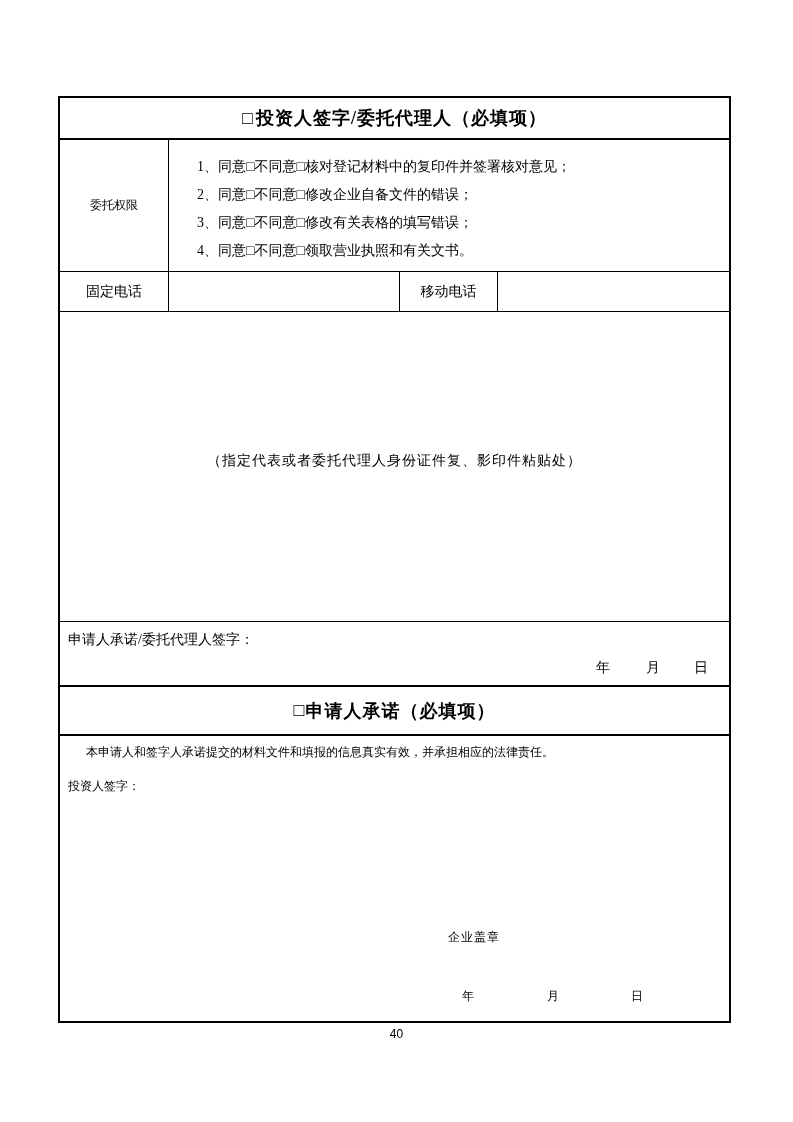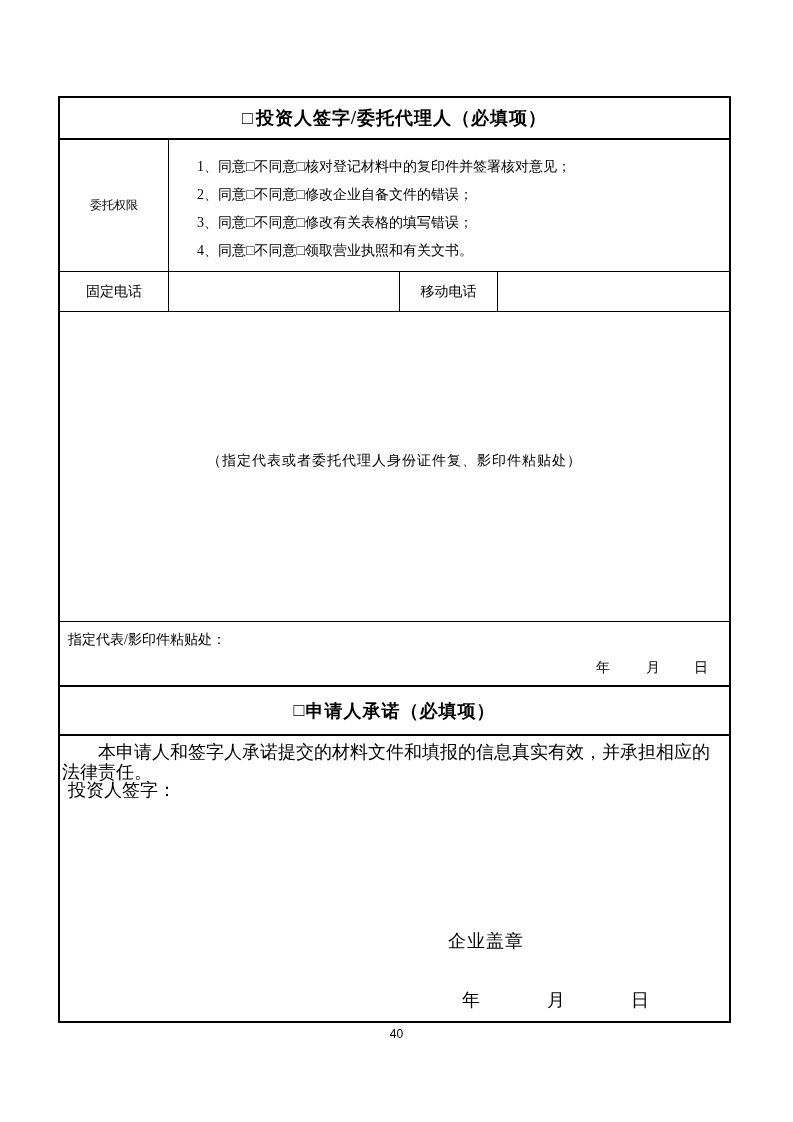--- a/index.html
+++ b/index.html
@@ -95,21 +95,21 @@
     display: flex;
     align-items: center;
     justify-content: center;
     font-size: 18px;
     font-weight: bold;
     letter-spacing: 1px;
   }
   .sec2-body {
     position: relative;
     height: 283px;
-    font-size: 18px;
+    font-size: 12px;
   }
   .sec2-body .statement {
     padding: 6px 12px 0 2px;
     text-indent: 2em;
     line-height: 20px;
   }
   .sec2-body .investor-sign { position: absolute; left: 8px; top: 42px; }
   .sec2-body .seal { position: absolute; left: 388px; top: 193px; letter-spacing: 1px; }
   .sec2-body .d-year  { position: absolute; left: 402px; top: 252px; }
   .sec2-body .d-month { position: absolute; left: 487px; top: 252px; }
@@ -149,21 +149,21 @@
     <div class="phone-value"></div>
     <div class="phone-label mobile">移动电话</div>
     <div class="phone-value last"></div>
   </div>
 
   <div class="paste-area">
     <span>（指定代表或者委托代理人身份证件复、影印件粘贴处）</span>
   </div>
 
   <div class="row-sign">
-    <span class="sign-label">指定代表/影印件粘贴处：</span>
+    <span class="sign-label">申请人承诺/委托代理人签字：</span>
     <span class="d-year">年</span>
     <span class="d-month">月</span>
     <span class="d-day">日</span>
   </div>
 
   <div class="sec-header2">
     <span class="cbx">□</span>
     <span>申请人承诺（必填项）</span>
   </div>
 

